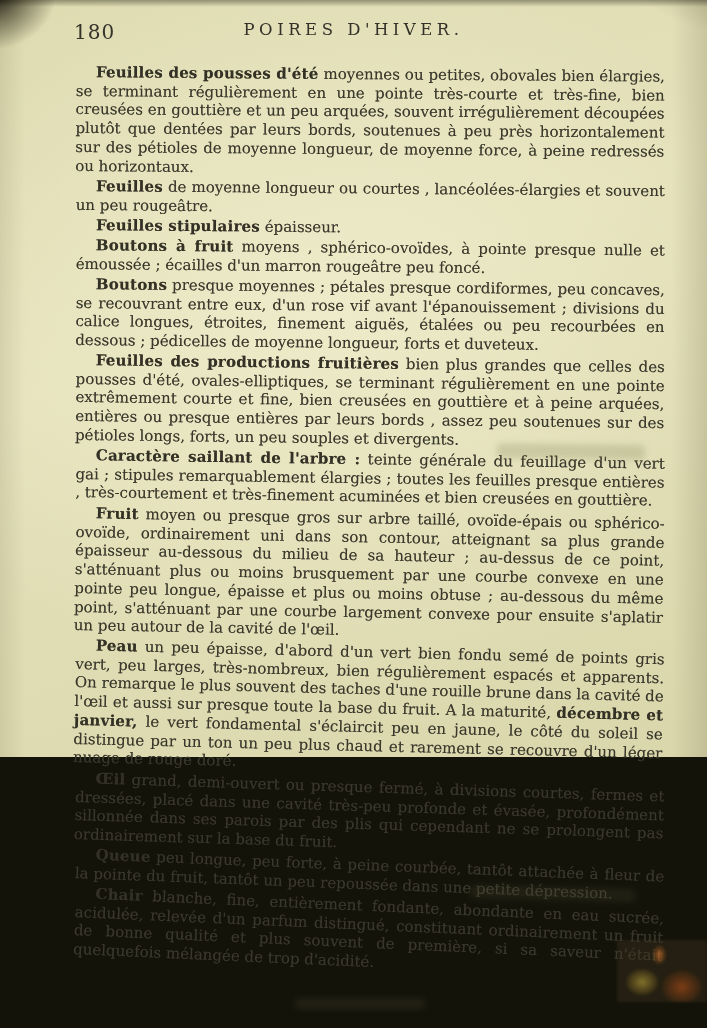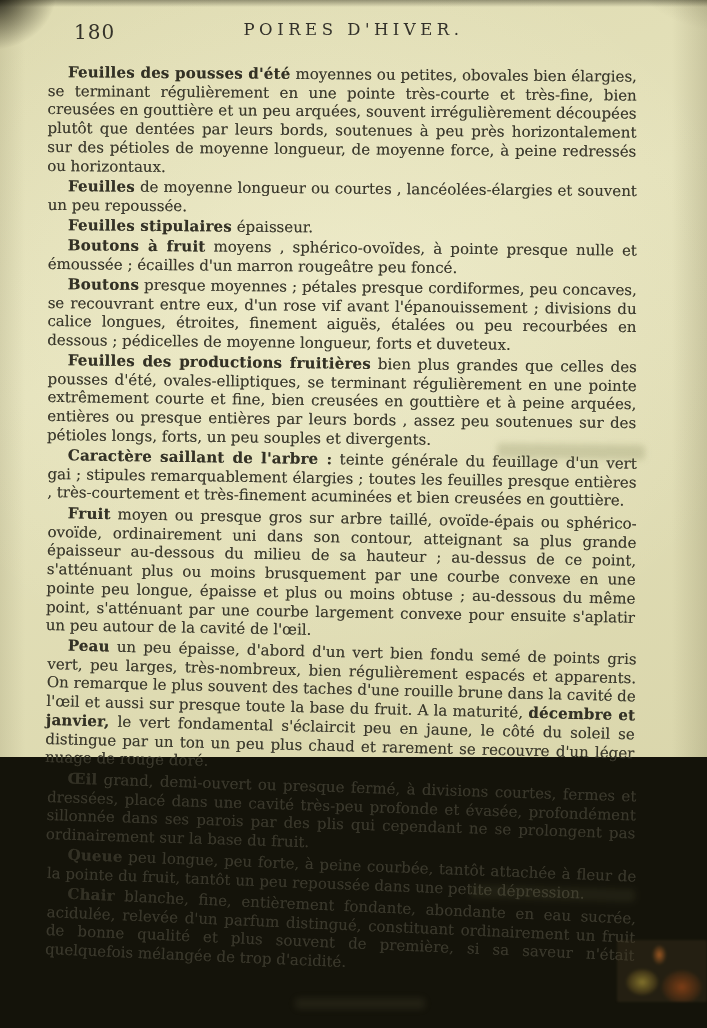--- a/index.html
+++ b/index.html
@@ -21,21 +21,21 @@
   }
   .page-number{
     position:absolute;top:20px;left:74px;
     font-size:20px;color:#35332a;letter-spacing:1px;
   }
   .title{
     position:absolute;top:20px;left:0;width:100%;text-align:center;
     font-size:16.5px;letter-spacing:4.5px;color:#33312a;font-weight:400;
   }
   #text-block{
-    position:absolute;top:63px;left:48px;width:589px;
+    position:absolute;top:63px;left:76px;width:589px;
     text-align:justify;font-size:15px;line-height:18.7px;color:#3a382c;
     text-shadow:0 0 0.5px rgba(58,56,44,0.55);
   }
   .para{margin:0 0 1.5px 0;text-indent:20px;transform-origin:0 0;}
   .para b{font-weight:700;letter-spacing:0.2px;color:#333125;}
   .para:nth-of-type(1){transform:rotate(0.45deg);}
   .para:nth-of-type(2){transform:rotate(0.50deg);}
   .para:nth-of-type(3){transform:rotate(0.50deg);}
   .para:nth-of-type(4){transform:rotate(0.55deg);}
   .para:nth-of-type(5){transform:rotate(0.60deg);}
@@ -62,21 +62,21 @@
 </style>
 </head>
 <body>
 
 <div class="photo">
   <div class="title">POIRES D'HIVER.</div>
   <div class="page-number">180</div>
 
   <div id="text-block">
       <p class="para"><b>Feuilles des pousses d'été</b><span> moyennes ou petites, obovales bien élargies, se terminant régulièrement en une pointe très-courte et très-fine, bien creusées en gouttière et un peu arquées, souvent irrégulièrement découpées plutôt que dentées par leurs bords, soutenues à peu près horizontalement sur des pétioles de moyenne longueur, de moyenne force, à peine redressés ou horizontaux.</span></p>
-      <p class="para"><b>Feuilles</b><span> de moyenne longueur ou courtes , lancéolées-élargies et souvent un peu repoussée.</span></p>
+      <p class="para"><b>Feuilles</b><span> de moyenne longueur ou courtes , lancéolées-élargies et souvent un peu rougeâtre.</span></p>
       <p class="para"><b>Feuilles stipulaires</b><span> épaisseur.</span></p>
       <p class="para"><b>Boutons à fruit</b><span> moyens , sphérico-ovoïdes, à pointe presque nulle et émoussée ; écailles d'un marron rougeâtre peu foncé.</span></p>
       <p class="para"><b>Boutons</b><span> presque moyennes ; pétales presque cordiformes, peu concaves, se recouvrant entre eux, d'un rose vif avant l'épanouissement ; divisions du calice longues, étroites, finement aiguës, étalées ou peu recourbées en dessous ; pédicelles de moyenne longueur, forts et duveteux.</span></p>
       <p class="para"><b>Feuilles des productions fruitières</b><span> bien plus grandes que celles des pousses d'été, ovales-elliptiques, se terminant régulièrement en une pointe extrêmement courte et fine, bien creusées en gouttière et à peine arquées, entières ou presque entières par leurs bords , assez peu soutenues sur des pétioles longs, forts, un peu souples et divergents.</span></p>
       <p class="para"><b>Caractère saillant de l'arbre :</b><span> teinte générale du feuillage d'un vert gai ; stipules remarquablement élargies ; toutes les feuilles presque entières , très-courtement et très-finement acuminées et bien creusées en gouttière.</span></p>
       <p class="para"><b>Fruit</b><span> moyen ou presque gros sur arbre taillé, ovoïde-épais ou sphérico-ovoïde, ordinairement uni dans son contour, atteignant sa plus grande épaisseur au-dessous du milieu de sa hauteur ; au-dessus de ce point, s'atténuant plus ou moins brusquement par une courbe convexe en une pointe peu longue, épaisse et plus ou moins obtuse ; au-dessous du même point, s'atténuant par une courbe largement convexe pour ensuite s'aplatir un peu autour de la cavité de l'œil.</span></p>
       <p class="para"><b>Peau</b><span> un peu épaisse, d'abord d'un vert bien fondu semé de points gris vert, peu larges, très-nombreux, bien régulièrement espacés et apparents. On remarque le plus souvent des taches d'une rouille brune dans la cavité de l'œil et aussi sur presque toute la base du fruit. A la maturité, </span><b>décembre et janvier,</b><span> le vert fondamental s'éclaircit peu en jaune, le côté du soleil se distingue par un ton un peu plus chaud et rarement se recouvre d'un léger nuage de rouge doré.</span></p>
       <p class="para"><b>Œil</b><span> grand, demi-ouvert ou presque fermé, à divisions courtes, fermes et dressées, placé dans une cavité très-peu profonde et évasée, profondément sillonnée dans ses parois par des plis qui cependant ne se prolongent pas ordinairement sur la base du fruit.</span></p>
       <p class="para"><b>Queue</b><span> peu longue, peu forte, à peine courbée, tantôt attachée à fleur de la pointe du fruit, tantôt un peu repoussée dans une petite dépression.</span></p>
       <p class="para"><b>Chair</b><span> blanche, fine, entièrement fondante, abondante en eau sucrée, acidulée, relevée d'un parfum distingué, constituant ordinairement un fruit de bonne qualité et plus souvent de première, si sa saveur n'était quelquefois mélangée de trop d'acidité.</span></p>

